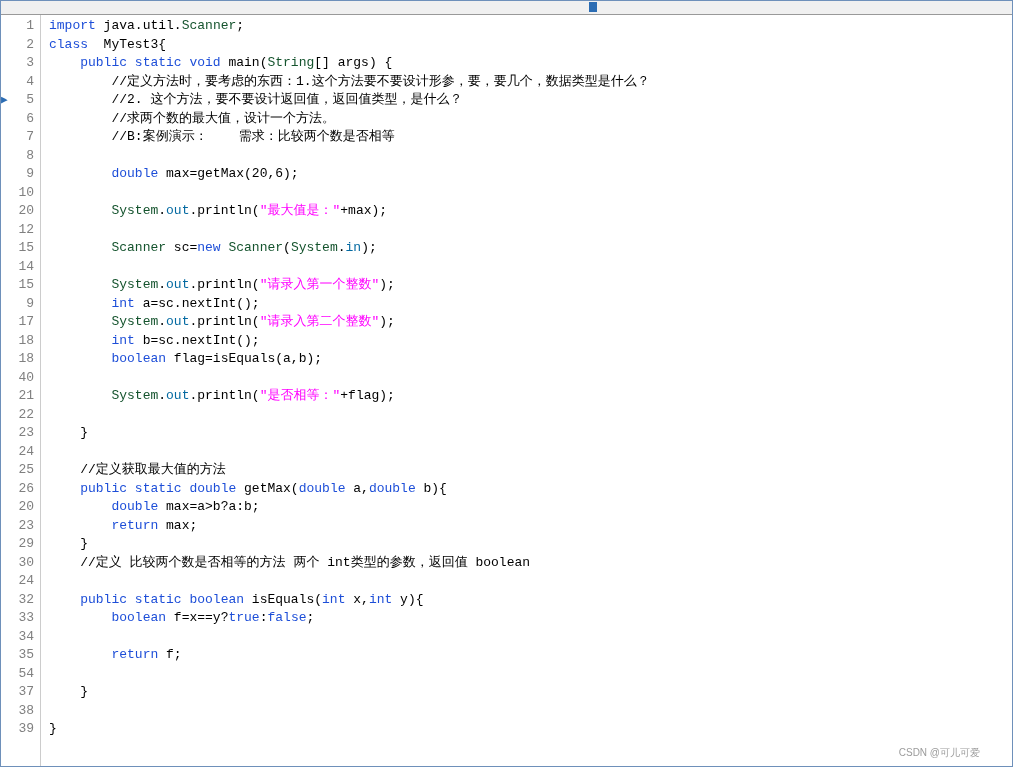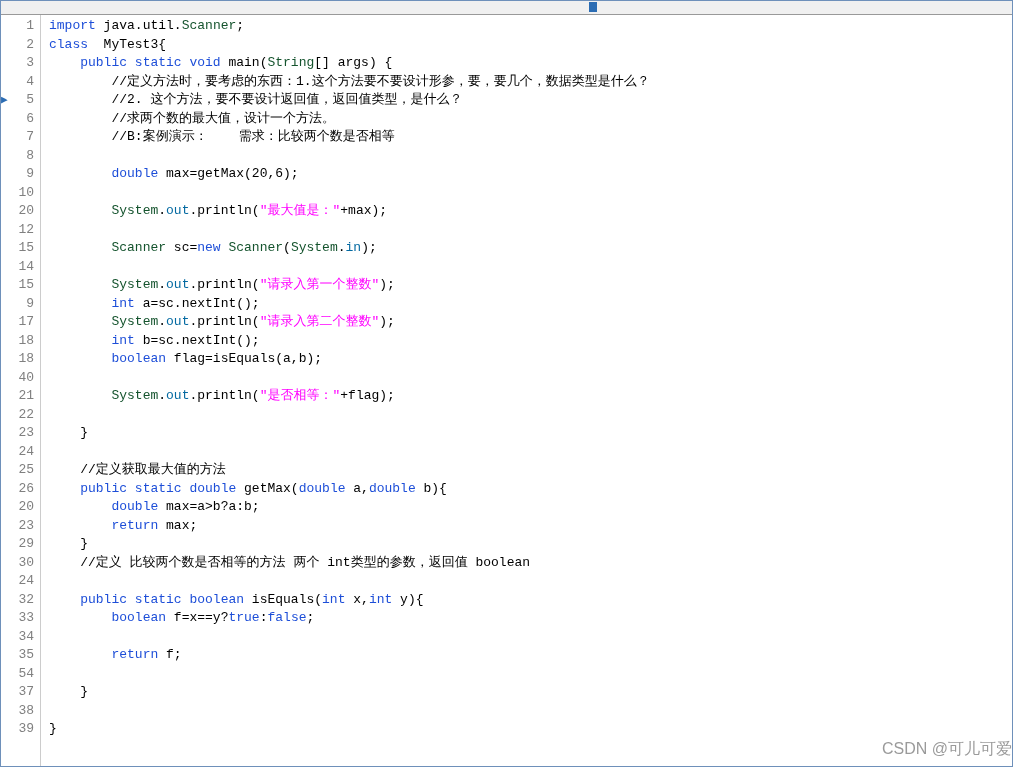--- a/index.html
+++ b/index.html
@@ -68,23 +68,23 @@
     .code .line { height: 18.5px; }
     .tk-kw   { color: #1d4ed8; }
     .tk-cls  { color: #14532d; }
     .tk-cmt  { color: #000000; }
     .tk-str  { color: #FF00FF; }
     .tk-red  { color: #0369a1; }
     .tk-n    { color: #000; }
     .watermark {
       position: absolute;
       bottom: 6px;
-      right: 0;
+      right: 32px;
       color: rgba(120,120,120,0.75);
-      font-size: 16px;
+      font-size: 10px;
       font-family: sans-serif;
     }
   </style>
 </head>
 <body>
 
 <div class="ruler">
   <span>|----+----1----+----2----+----3----+----4----+----5----+----6----+----7----+----8----+----9----+----0----+----1</span>
   <div class="ruler-caret"></div>
 </div>

